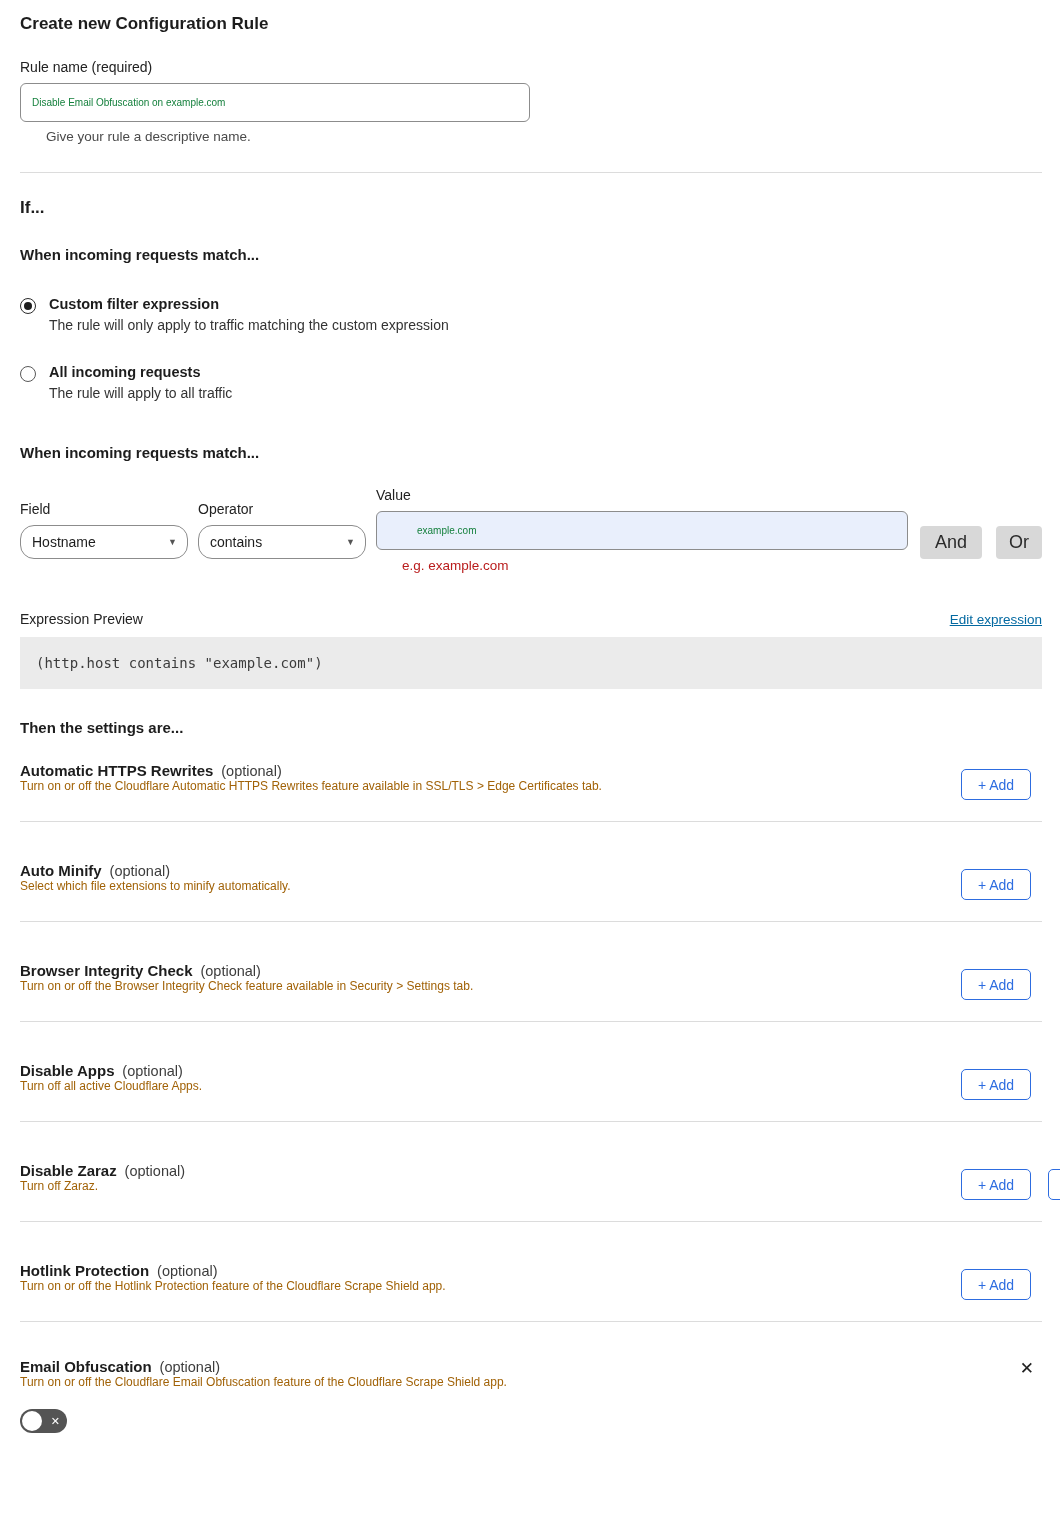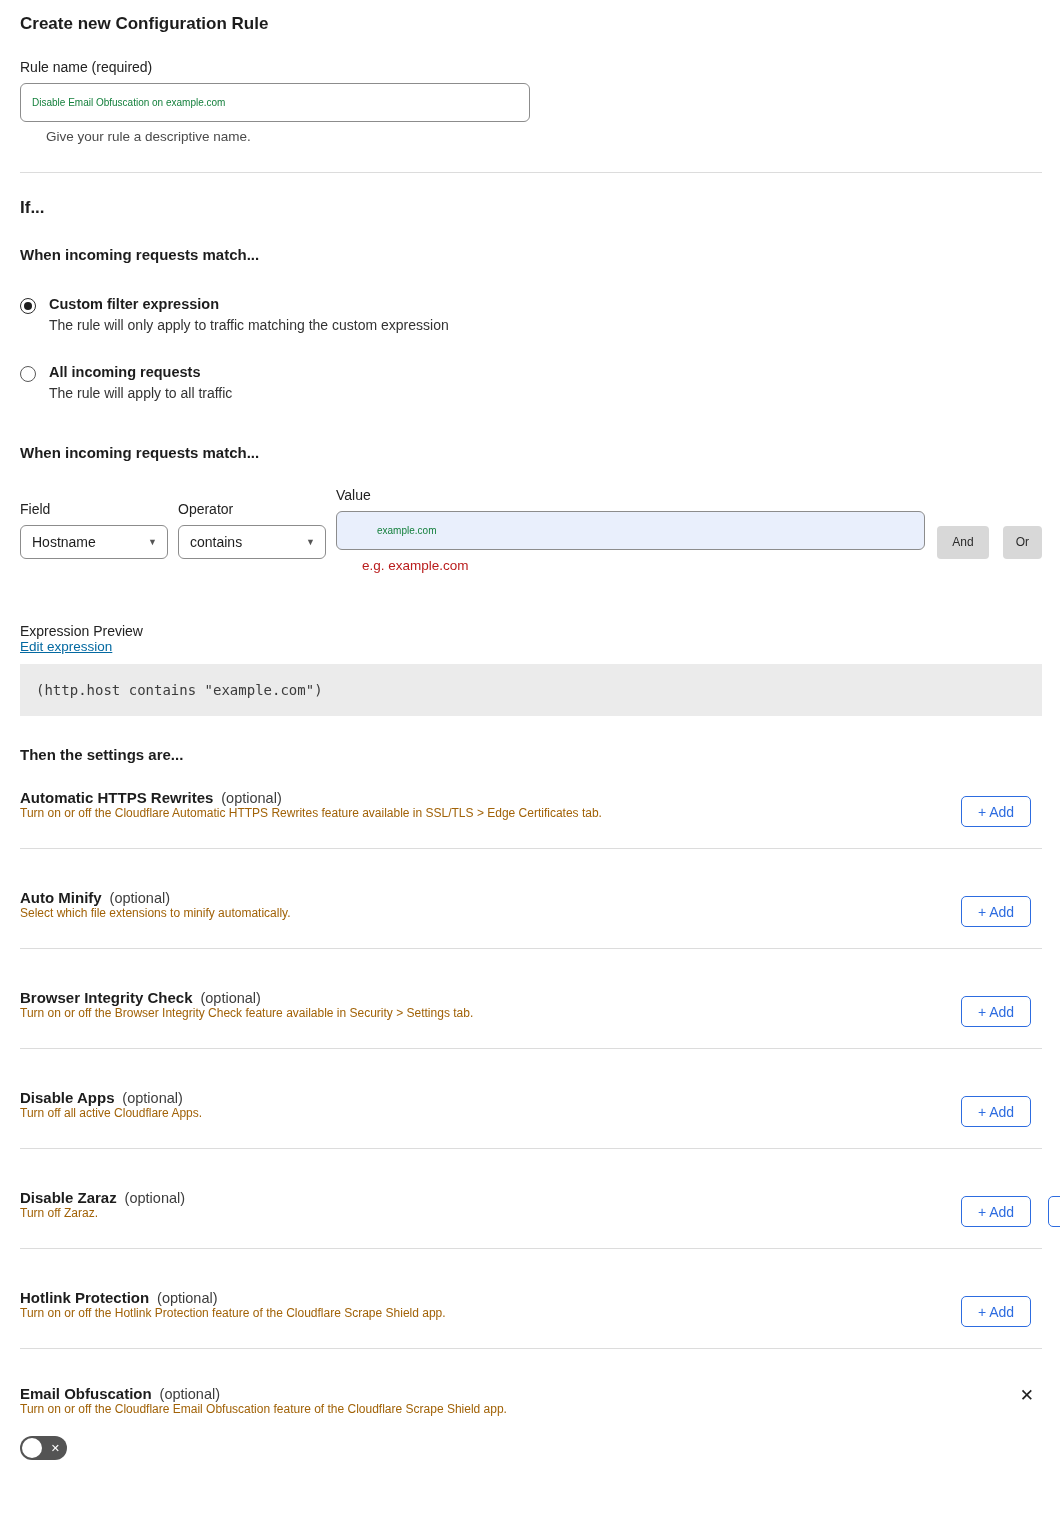--- a/index.html
+++ b/index.html
@@ -51,38 +51,38 @@
   }
   .radio-text { margin-left: 13px; }
   .radio-label { font-size: 14.5px; font-weight: bold; }
   .radio-desc { font-size: 14px; color: #333; margin-top: 5px; }
 
   .builder-heading { margin-top: 43px; }
   .builder { display: flex; align-items: center; margin-top: 26px; }
   .col { margin-right: 10px; }
   .col-label { font-size: 14px; color: #222; margin-bottom: 8px; }
   .select {
-    width: 148px; height: 34px;
-    border: 1px solid #8c8c8c; border-radius: 6px; background: #fff;
+    width: 168px; height: 34px;
+    border: 1px solid #8c8c8c; border-radius: 14px; background: #fff;
     display: flex; align-items: center; justify-content: space-between;
     padding: 0 10px 0 11px; font-size: 14px; cursor: pointer;
   }
   .caret { font-size: 9px; color: #555; line-height: 1; }
   .col-value { flex: 1; margin-right: 0; }
   .value-input { width: 100%; background: #e9effc; display: block; padding-left: 40px; }
   .value-help { margin-top: 8px; font-size: 13.5px; color: #b91c1c; }
   .gray-btn {
     margin-left: 12px; margin-top: 24px; height: 33px;
     border: none; border-radius: 4px; background: #d8d8d8; color: #2b2b2b;
-    font-size: 12px; font-family: "Liberation Sans", sans-serif;
+    font-size: 18px; font-family: "Liberation Sans", sans-serif;
     padding: 0 15px; cursor: pointer;
   }
   .or-btn { margin-left: 14px; padding: 0 13px; }
 
-  .preview-head { display: flex; justify-content: space-between; align-items: baseline; margin-top: 50px; flex-direction: column; }
+  .preview-head { display: flex; justify-content: space-between; align-items: baseline; margin-top: 38px; }
   .preview-label { font-size: 14px; color: #222; }
   .edit-link { color: #0369a1; text-decoration: underline; font-size: 13.5px; cursor: pointer; }
   .code-block { margin-top: 10px; background: #ebebeb; padding: 18px 16px; }
   .code-block code { font-family: "DejaVu Sans Mono", monospace; font-size: 14px; color: #3c3c3c; }
 
   .settings-heading { margin-top: 30px; }
 
   section.setting { position: relative; padding: 40px 0 28px; border-bottom: 1px solid #dcdcdc; }
   section.setting.first { padding-top: 26px; }
   section.setting.last { padding-top: 36px; padding-bottom: 0; border-bottom: none; }

